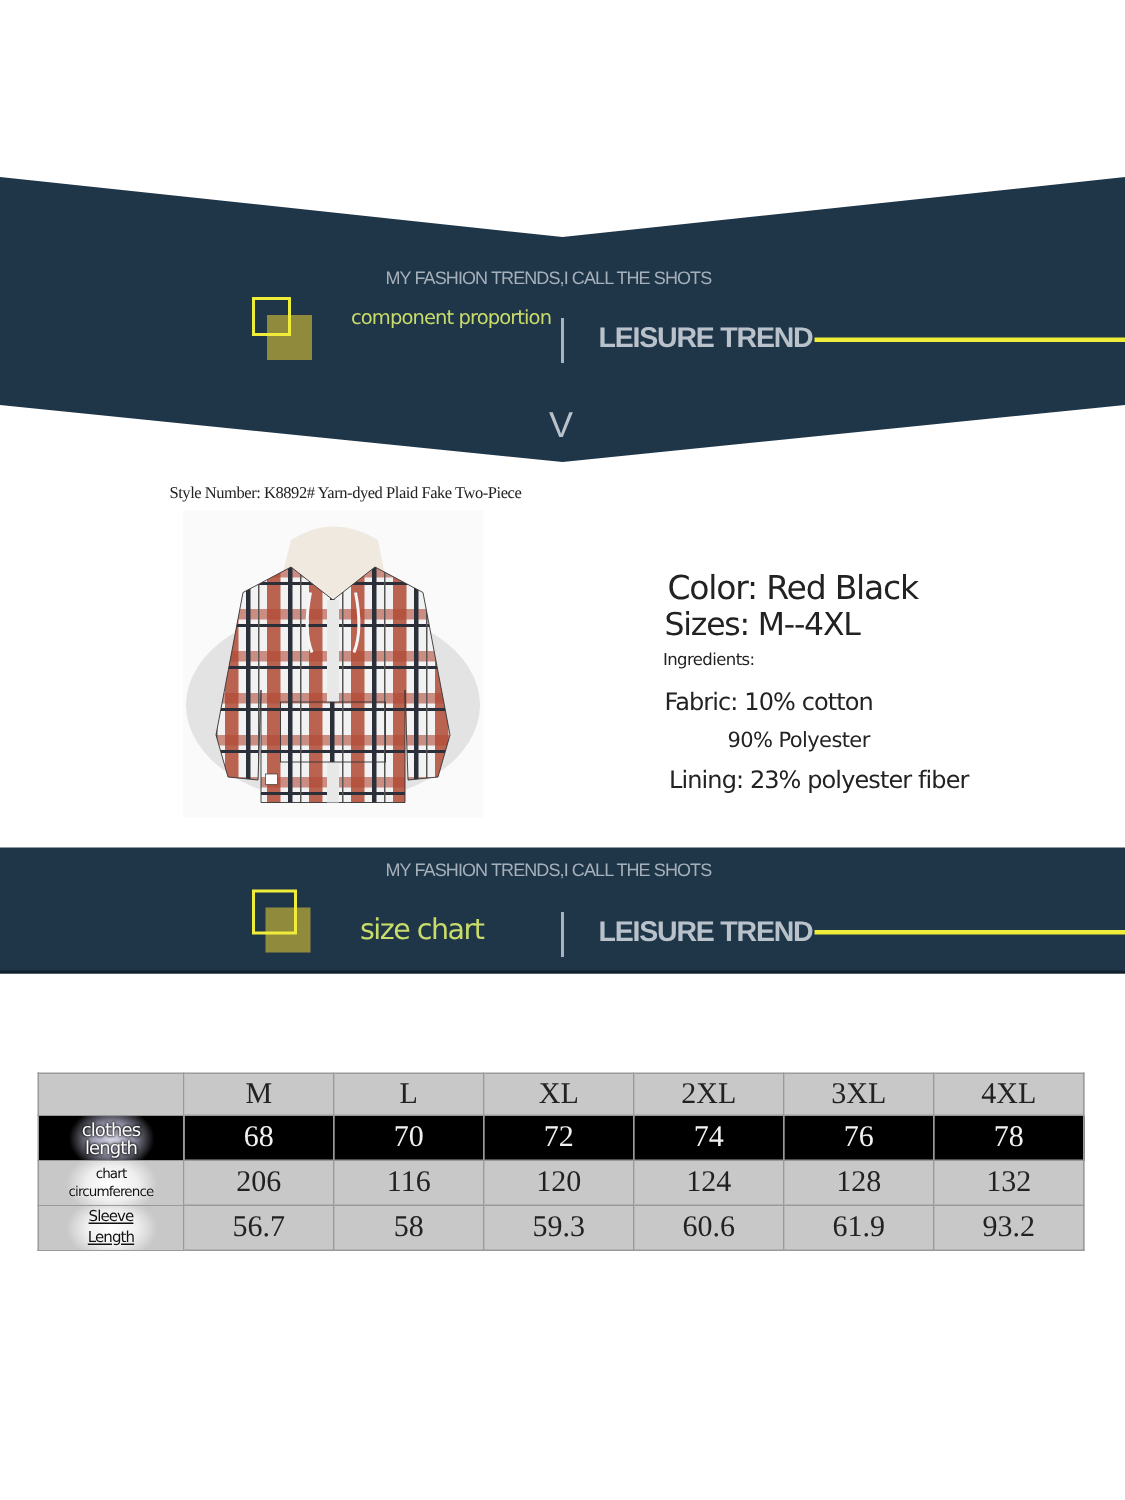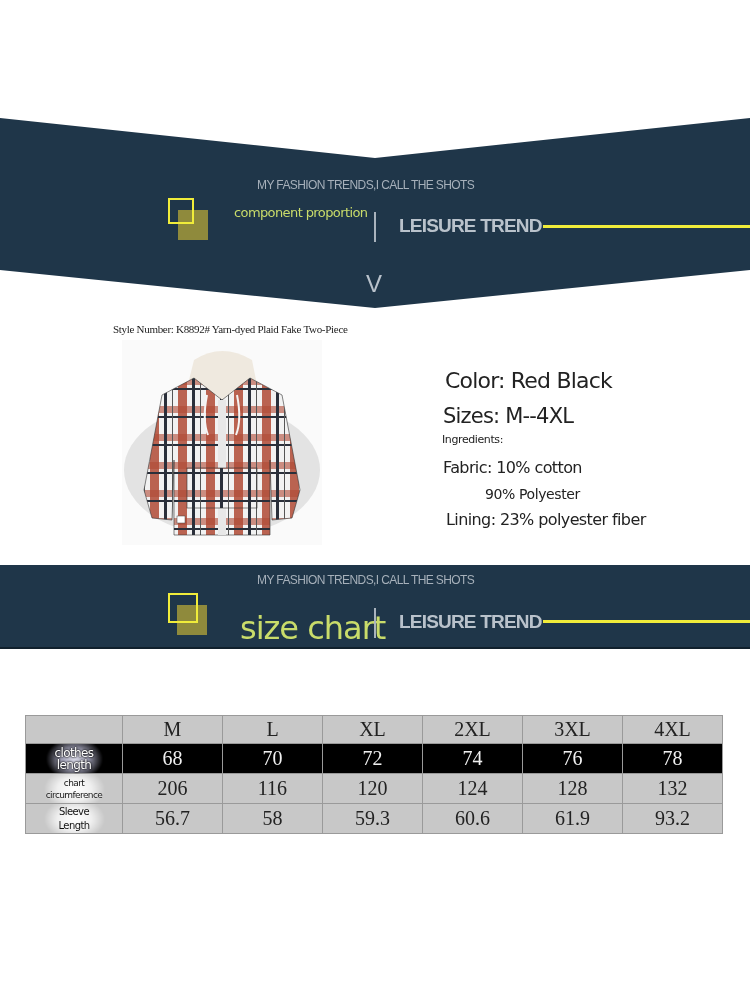--- a/index.html
+++ b/index.html
@@ -88,32 +88,32 @@
     <path d="M72 20 Q100 2 130 20 L138 60 L62 60 Z" fill="#efe9df"></path>
     <path d="M40 55 L72 38 L100 60 L128 38 L160 55 L178 150 L170 178 L150 180 L148 120 L148 195 L52 195 L52 120 L50 180 L30 178 L22 150 Z" fill="url(#plaid)" stroke="#333" stroke-width="0.6"></path>
     <rect x="96" y="60" width="8" height="135" fill="#e8e8e8"></rect>
     <path d="M85 55 Q80 80 86 95" stroke="#f5f5f5" stroke-width="2" fill="none"></path>
     <path d="M115 55 Q120 80 114 95" stroke="#f5f5f5" stroke-width="2" fill="none"></path>
     <rect x="65" y="128" width="70" height="40" fill="url(#plaid)" stroke="#333" stroke-width="0.6"></rect>
     <rect x="55" y="176" width="8" height="7" fill="#fff" stroke="#444" stroke-width="0.5"></rect>
   </svg>
 </div>
 
-<div class="spec" style="left:445px; top:368px; font-size:22px;">Color: Red Black</div>
+<div class="spec" style="left:445px; top:380px; font-size:22px;">Color: Red Black</div>
 <div class="spec" style="left:443px; top:404px; font-size:21px;">Sizes: M--4XL</div>
 <div class="spec" style="left:442px; top:433px; font-size:11px; letter-spacing:-0.4px;">Ingredients:</div>
 <div class="spec" style="left:443px; top:458px; font-size:16px; letter-spacing:-0.6px;">Fabric: 10% cotton</div>
 <div class="spec" style="left:485px; top:486px; font-size:14px; letter-spacing:-0.4px;">90% Polyester</div>
 <div class="spec" style="left:446px; top:510px; font-size:16px; letter-spacing:-0.6px;">Lining: 23% polyester fiber</div>
 
 <div class="abs banner2">
   <div class="tagline" style="left:257px; top:8px;">MY FASHION TRENDS,I CALL THE SHOTS</div>
   <div class="sq-outline" style="left:168px; top:28px; width:30px; height:30px;"></div>
   <div class="sq-fill" style="left:177px; top:40px; width:30px; height:30px;"></div>
-  <div class="section-label" style="left:240px; top:44px; font-size:32px; letter-spacing:-1px;">size chart</div>
+  <div class="section-label" style="left:240px; top:44px; font-size:19px; letter-spacing:-1px;">size chart</div>
   <div class="vbar" style="left:374px; top:43px; height:30px;"></div>
   <div class="leisure" style="left:399px; top:46px;">LEISURE TREND</div>
   <div class="yline" style="left:543px; top:55px; width:207px;"></div>
 </div>
 
 <table class="size-table">
   <tbody>
       <tr class="light header">
     <td class="rowlabel" style="background:#c8c8c8;"></td>
     <td class="size-col">M</td>
@@ -141,21 +141,21 @@
       <div style="font-size:9px;">circumference</div>
     </td>
     <td>206</td>
     <td>116</td>
     <td>120</td>
     <td>124</td>
     <td>128</td>
     <td>132</td>
   </tr>
   <tr class="light">
-    <td class="rowlabel" style="font-size:10px; line-height:14px;">
+    <td class="rowlabel" style="font-size:10px; line-height:14px;text-decoration:underline;">
       <div>Sleeve</div>
       <div>Length</div>
     </td>
     <td>56.7</td>
     <td>58</td>
     <td>59.3</td>
     <td>60.6</td>
     <td>61.9</td>
     <td>93.2</td>
   </tr>

